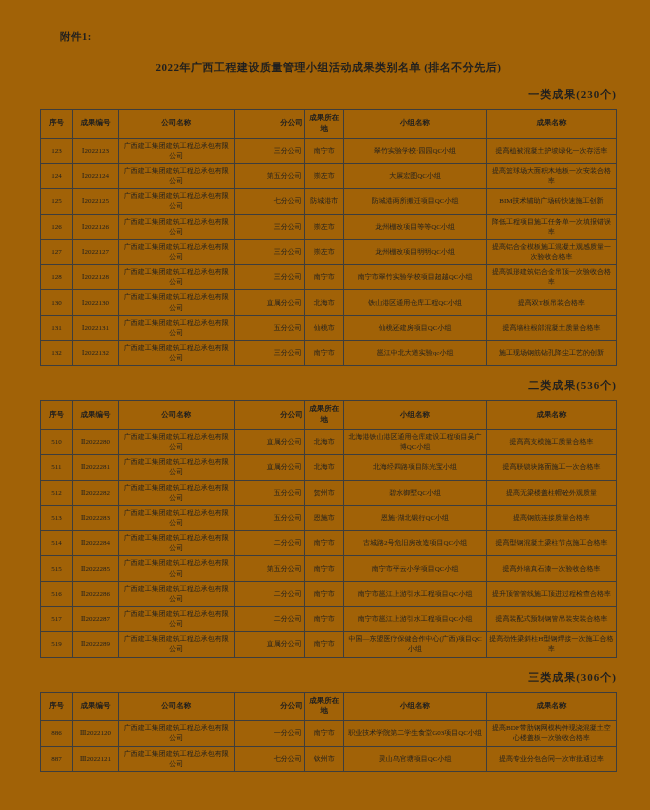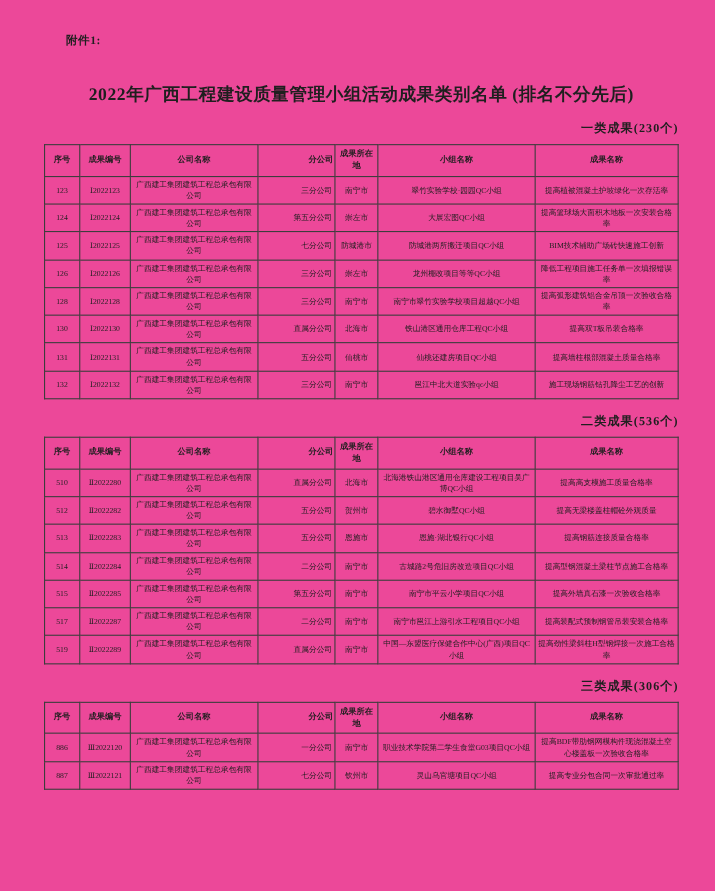--- a/index.html
+++ b/index.html
@@ -1,23 +1,23 @@
 <!DOCTYPE html>
 <html><head>
 <meta charset="utf-8">
 <style>
   html,body{margin:0;padding:0;}
   body{
     width:650px;height:810px;background:#ffffff;
     font-family:"Liberation Serif","DejaVu Serif",serif;
     color:#1f1f1f;-webkit-text-size-adjust:none;
   }
-  .page{box-sizing:border-box;width:650px;height:810px;padding:30px 33px 0 40px;background:#ec4899;}
+  .page{box-sizing:border-box;width:650px;height:810px;padding:30px 33px 0 40px;background:#a16207;}
   .attachment{font-size:10.5px;font-weight:bold;margin-left:20px;letter-spacing:.5px;}
-  .doc-title{font-size:16px;font-weight:bold;text-align:center;margin-top:32px;letter-spacing:.5px;}
+  .doc-title{font-size:11px;font-weight:bold;text-align:center;margin-top:16px;letter-spacing:.5px;}
   .table-caption{font-size:11px;font-weight:bold;text-align:right;margin:12px 0 7px 0;letter-spacing:1px;}
   table.results{
     width:577px;border-collapse:collapse;table-layout:fixed;
     font-size:7px;line-height:1.45;
   }
   table.results th, table.results td{
     border:1px solid #3d3d3d;
     text-align:center;vertical-align:middle;
     padding:2px 2px;word-break:break-all;overflow:hidden;
   }
@@ -84,20 +84,29 @@
         <tr>
           <td>126</td>
           <td>Ⅰ2022126</td>
           <td>广西建工集团建筑工程总承包有限公司</td>
           <td>三分公司</td>
           <td>崇左市</td>
           <td>龙州棚改项目等等QC小组</td>
           <td>降低工程项目施工任务单一次填报错误率</td>
         </tr>
         <tr>
+          <td>127</td>
+          <td>Ⅰ2022127</td>
+          <td>广西建工集团建筑工程总承包有限公司</td>
+          <td>三分公司</td>
+          <td>崇左市</td>
+          <td>龙州棚改项目明明QC小组</td>
+          <td>提高铝合金模板施工混凝土观感质量一次验收合格率</td>
+        </tr>
+        <tr>
           <td>128</td>
           <td>Ⅰ2022128</td>
           <td>广西建工集团建筑工程总承包有限公司</td>
           <td>三分公司</td>
           <td>南宁市</td>
           <td>南宁市翠竹实验学校项目超越QC小组</td>
           <td>提高弧形建筑铝合金吊顶一次验收合格率</td>
         </tr>
         <tr>
           <td>130</td>
@@ -146,20 +155,29 @@
         <tr>
           <td>510</td>
           <td>Ⅱ2022280</td>
           <td>广西建工集团建筑工程总承包有限公司</td>
           <td>直属分公司</td>
           <td>北海市</td>
           <td>北海港铁山港区通用仓库建设工程项目吴广博QC小组</td>
           <td>提高高支模施工质量合格率</td>
         </tr>
         <tr>
+          <td>511</td>
+          <td>Ⅱ2022281</td>
+          <td>广西建工集团建筑工程总承包有限公司</td>
+          <td>直属分公司</td>
+          <td>北海市</td>
+          <td>北海经四路项目陈光宝小组</td>
+          <td>提高联锁块路面施工一次合格率</td>
+        </tr>
+        <tr>
           <td>512</td>
           <td>Ⅱ2022282</td>
           <td>广西建工集团建筑工程总承包有限公司</td>
           <td>五分公司</td>
           <td>贺州市</td>
           <td>碧水御墅QC小组</td>
           <td>提高无梁楼盖柱帽砼外观质量</td>
         </tr>
         <tr>
           <td>513</td>
@@ -180,20 +198,29 @@
           <td>提高型钢混凝土梁柱节点施工合格率</td>
         </tr>
         <tr>
           <td>515</td>
           <td>Ⅱ2022285</td>
           <td>广西建工集团建筑工程总承包有限公司</td>
           <td>第五分公司</td>
           <td>南宁市</td>
           <td>南宁市平云小学项目QC小组</td>
           <td>提高外墙真石漆一次验收合格率</td>
+        </tr>
+        <tr>
+          <td>516</td>
+          <td>Ⅱ2022286</td>
+          <td>广西建工集团建筑工程总承包有限公司</td>
+          <td>二分公司</td>
+          <td>南宁市</td>
+          <td>南宁市邕江上游引水工程项目QC小组</td>
+          <td>提升顶管管线施工顶进过程检查合格率</td>
         </tr>
         <tr>
           <td>517</td>
           <td>Ⅱ2022287</td>
           <td>广西建工集团建筑工程总承包有限公司</td>
           <td>二分公司</td>
           <td>南宁市</td>
           <td>南宁市邕江上游引水工程项目QC小组</td>
           <td>提高装配式预制钢管吊装安装合格率</td>
         </tr>

